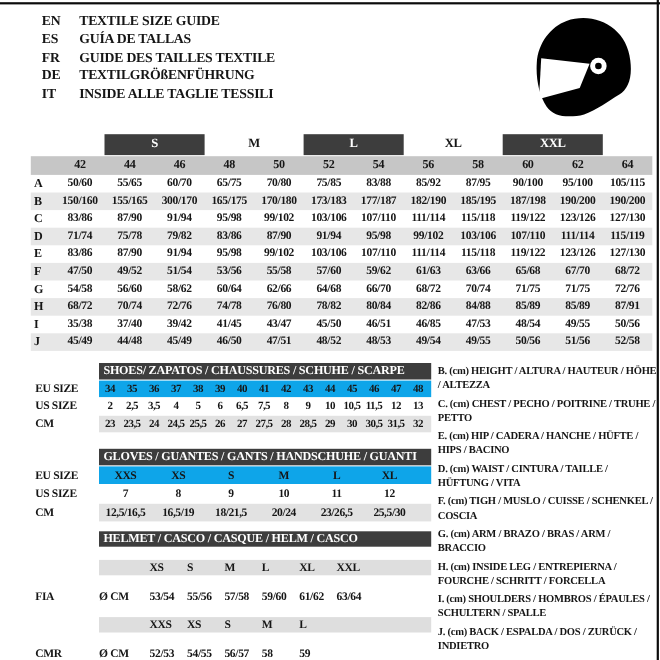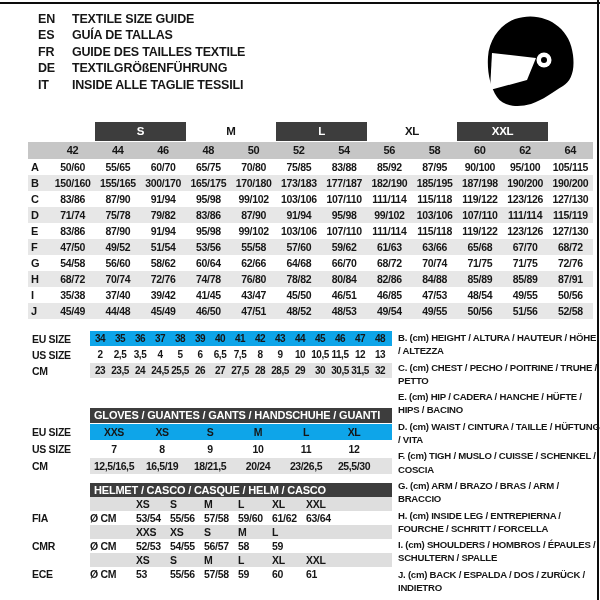--- a/index.html
+++ b/index.html
@@ -1,20 +1,20 @@
 <!DOCTYPE html>
 <html><head>
 <meta charset="utf-8">
 <style>
   html,body{margin:0;padding:0;}
   body{
     width:600px;height:600px;background:#ffffff;
     font-family:"Liberation Sans",sans-serif;font-weight:700;color:#161616;
   }
-  #canvas{position:relative;width:600px;height:600px;overflow:hidden;background:#fff;}
+  #canvas{position:relative;width:600px;height:600px;overflow:hidden;background:#fff;font-family:Liberation Serif, serif;}
 
   .top-line{position:absolute;left:0;top:2px;width:600px;height:2px;background:#0c0c0c;}
   .right-line{position:absolute;right:1px;top:0;width:2px;height:600px;background:#0c0c0c;}
 
   
   .lang-block{position:absolute;left:38px;top:11px;}
   .lang-row{display:grid;grid-template-columns:34px auto;font-size:12.5px;line-height:16.4px;letter-spacing:-0.2px;}
 
   
   .helmet-icon{position:absolute;left:477px;top:12px;width:100px;height:94px;}
@@ -45,21 +45,21 @@
   .strip{min-height:15px;}
   .strip[data-tone="mid"]{background:#0ea5e9;}
   .strip[data-tone="light"]{background:#e2e2e2;}
   .gray-strip{background:#dedede;}
   .cells{display:contents;}
   .s-grid{display:grid;grid-template-columns:repeat(15,20px);height:15px;align-items:center;}
   .s-grid .cell{text-align:center;font-size:10px;letter-spacing:-0.5px;white-space:nowrap;}
   .g-grid{display:grid;grid-template-columns:repeat(6,48px);height:16px;align-items:center;}
   .g-grid .cell{text-align:center;font-size:10.5px;letter-spacing:-0.4px;white-space:nowrap;}
   .gloves .strip{min-height:16px;}
-  .helmet-block .sub-row{margin-bottom:0;}
+  .helmet-block .sub-row{margin-bottom:12px;}
   .helmet-block .sub-header{height:14px;line-height:14px;}
   .helmet-block .strip{min-height:14px;}
   .h-grid{display:grid;grid-template-columns:46px repeat(6,34px);height:14px;align-items:center;}
   .h-grid .cell{text-align:left;font-size:10.5px;letter-spacing:-0.3px;white-space:nowrap;}
 
   
   .legend{position:absolute;left:398px;top:331px;width:202px;}
   .legend-item{font-size:9.6px;line-height:13.2px;margin-bottom:3.2px;letter-spacing:-0.25px;}
 </style>
 </head>
@@ -455,20 +455,21 @@
             
               <div class="mt-cell">52/58</div>
             </div>
         </div>
       </div>
   </div>
 
   <div class="sub-block shoes">
     <div class="sub-row">
       <div class="sub-label"></div>
+      <div class="sub-header">SHOES/ ZAPATOS / CHAUSSURES / SCHUHE / SCARPE</div>
     </div>
     <div>
 
         <div class="sub-row">
           <div class="sub-label">EU SIZE</div>
           <div class="strip" data-tone="mid">
             <div class="s-grid">
               <span class="cells">
                 
               <span class="cell">34</span><span class="cell">35</span><span class="cell">36</span><span class="cell">37</span><span class="cell">38</span><span class="cell">39</span><span class="cell">40</span><span class="cell">41</span><span class="cell">42</span><span class="cell">43</span><span class="cell">44</span><span class="cell">45</span><span class="cell">46</span><span class="cell">47</span><span class="cell">48</span></span>

